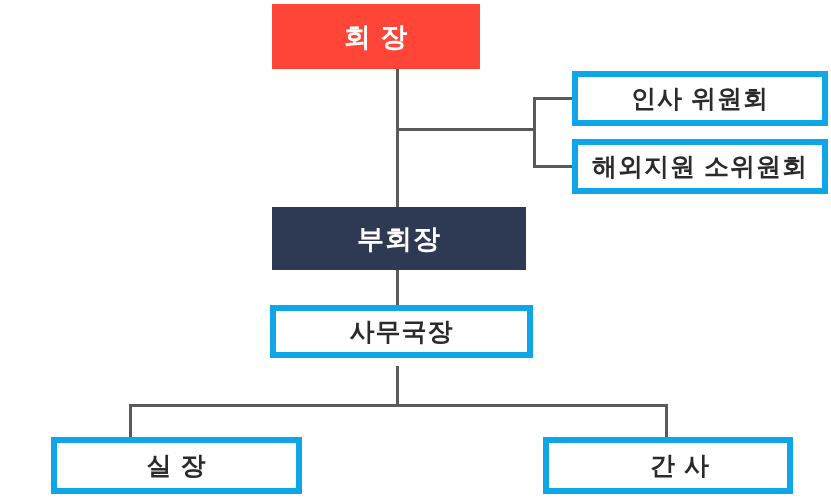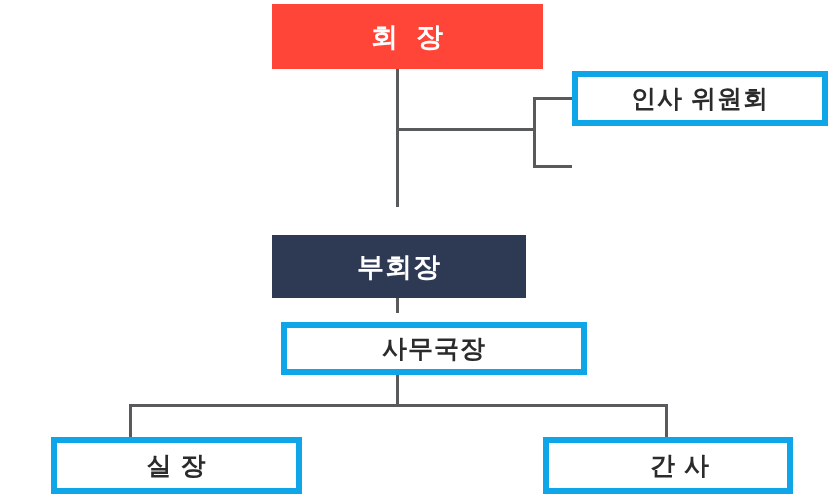--- a/index.html
+++ b/index.html
@@ -27,38 +27,37 @@
   }
   .node--red {
     background: #FF4438;
     color: #ffffff;
     font-size: 27px;
   }
   .node--navy {
     background: #2E3A54;
     color: #ffffff;
     font-size: 27px;
-    margin-top: 28px;
   }
   .node--outline {
     background: #ffffff;
     border: 6px solid #0ea5e9;
     color: #2B2B2B;
     font-size: 25px;
   }
   .line {
     position: absolute;
     background: #595A5C;
   }
   
-  .pos-chairman          { left: 272px; top: 4px;   width: 271px; height: 65px; font-family: Liberation Mono, monospace; }
+  .pos-chairman          { left: 272px; top: 4px;   width: 208px; height: 65px; }
   .pos-personnel         { left: 572px; top: 71px;  width: 256px; height: 55px; }
   .pos-overseas          { left: 572px; top: 139px; width: 256px; height: 55px; }
   .pos-vice-chairman     { left: 272px; top: 207px; width: 254px; height: 63px; }
-  .pos-secretary-general { left: 270px; top: 322px; width: 306px; height: 53px; margin-left: 11px; }
+  .pos-secretary-general { left: 270px; top: 305px; width: 263px; height: 53px; }
   .pos-office-head       { left: 3px;   top: 437px; width: 251px; height: 57px; margin-left: 48px; }
   .pos-secretary         { left: 543px; top: 437px; width: 250px; height: 57px; padding-left: 24px; }
   
   .ln-chairman-vice { left: 396px; top: 69px;  width: 3px;   height: 138px; }
   .ln-branch-h      { left: 396px; top: 128px; width: 140px; height: 3px; }
   .ln-bracket-v     { left: 533px; top: 97px;  width: 3px;   height: 71px; }
   .ln-stub-top      { left: 533px; top: 97px;  width: 39px;  height: 3px; }
   .ln-stub-bottom   { left: 533px; top: 165px; width: 39px;  height: 3px; }
   .ln-vice-sec      { left: 396px; top: 270px; width: 3px;   height: 43px; }
   .ln-sec-down      { left: 396px; top: 366px; width: 3px;   height: 41px; }
@@ -83,20 +82,23 @@
   <div class="line ln-drop-right"></div>
 
   <div class="node node--red pos-chairman">
     <span>회 장</span>
   </div>
 
   <div class="node node--outline pos-personnel">
     <span>인사 위원회</span>
   </div>
 
+  <div class="node node--outline pos-overseas">
+    <span>해외지원 소위원회</span>
+  </div>
 
   <div class="node node--navy pos-vice-chairman">
     <span>부회장</span>
   </div>
 
   <div class="node node--outline pos-secretary-general">
     <span>사무국장</span>
   </div>
 
   <div class="node node--outline pos-office-head">

